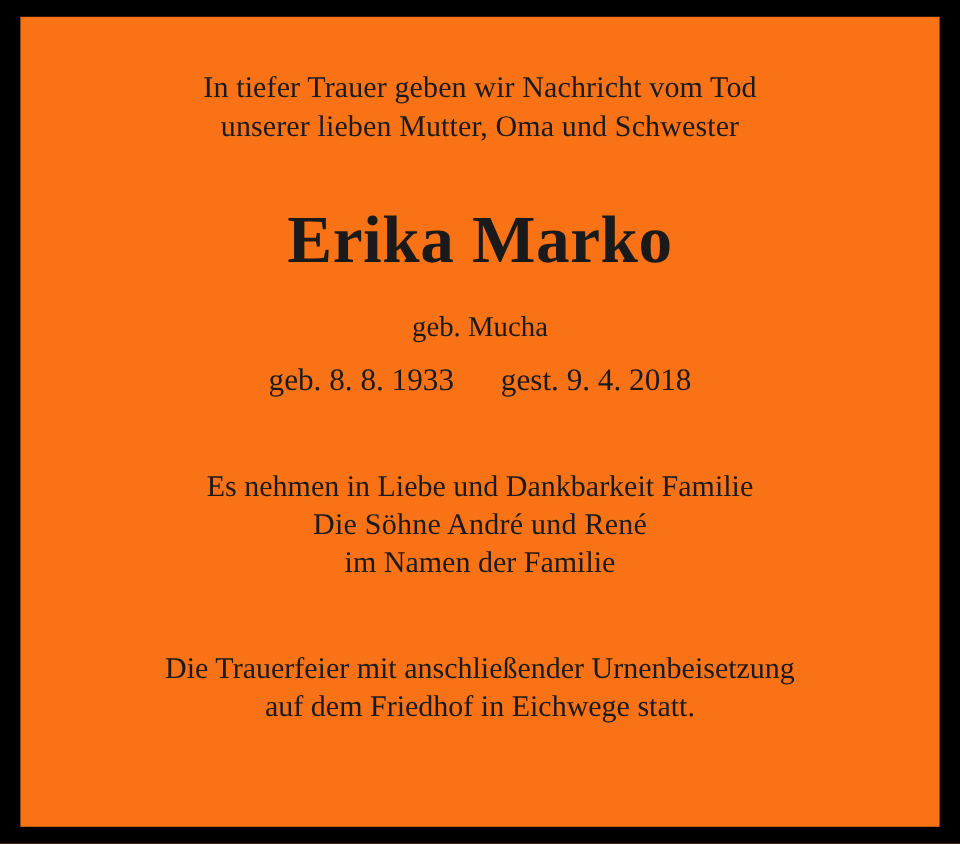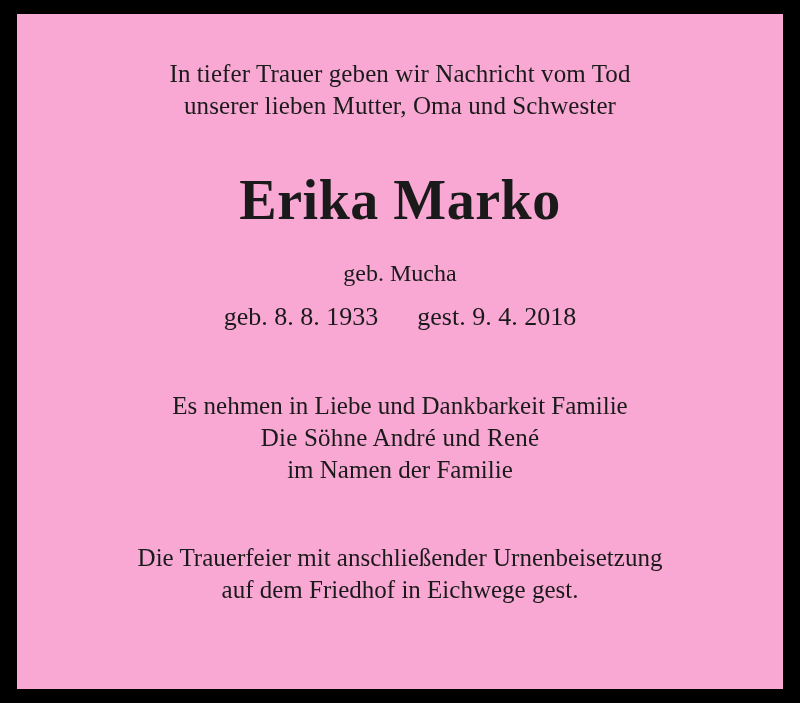--- a/index.html
+++ b/index.html
@@ -17,21 +17,21 @@
     box-sizing: border-box;
     width: 800px;
     height: 703px;
     background: #000000;
     padding: 14px 17px 14px 17px;
   }
   .obituary-card {
     box-sizing: border-box;
     width: 100%;
     height: 100%;
-    background: #f9a8d4;
+    background: #f97316;
     color: #1a1a1a;
     text-align: center;
     padding: 44px 40px 11px 40px;
     display: block;
   }
   .line {
     line-height: 1.28;
   }
   .intro {
     font-size: 25px;
@@ -94,17 +94,17 @@
     </div>
 
     <div class="farewell-block">
       <div class="line farewell">Es nehmen in Liebe und Dankbarkeit Familie</div>
       <div class="line mourners">Die Söhne André und René</div>
       <div class="line family">im Namen der Familie</div>
     </div>
 
     <div class="ceremony-block">
       <div class="line ceremony">Die Trauerfeier mit anschließender Urnenbeisetzung</div>
-      <div class="line ceremony">auf dem Friedhof in Eichwege gest.</div>
+      <div class="line ceremony">auf dem Friedhof in Eichwege statt.</div>
     </div>
 
   </div>
 </div>
 
 </body></html>

